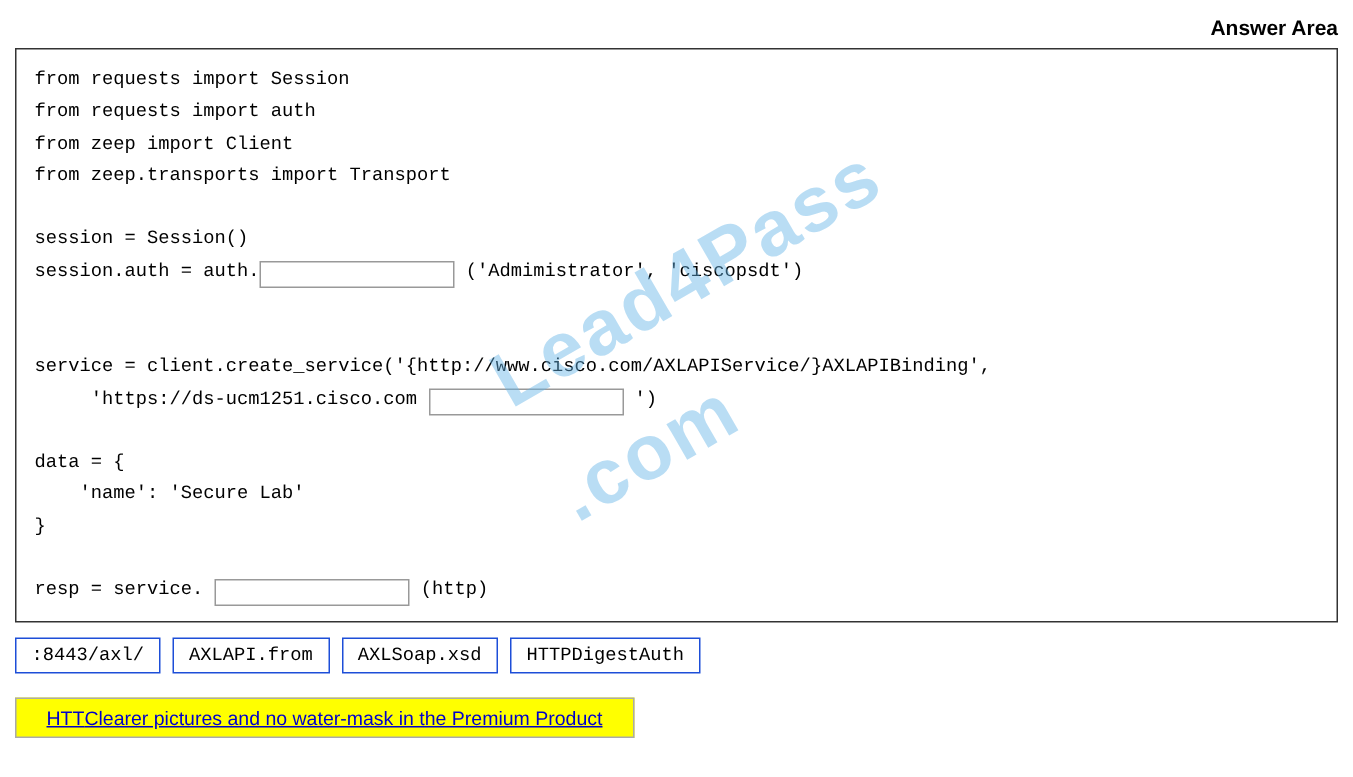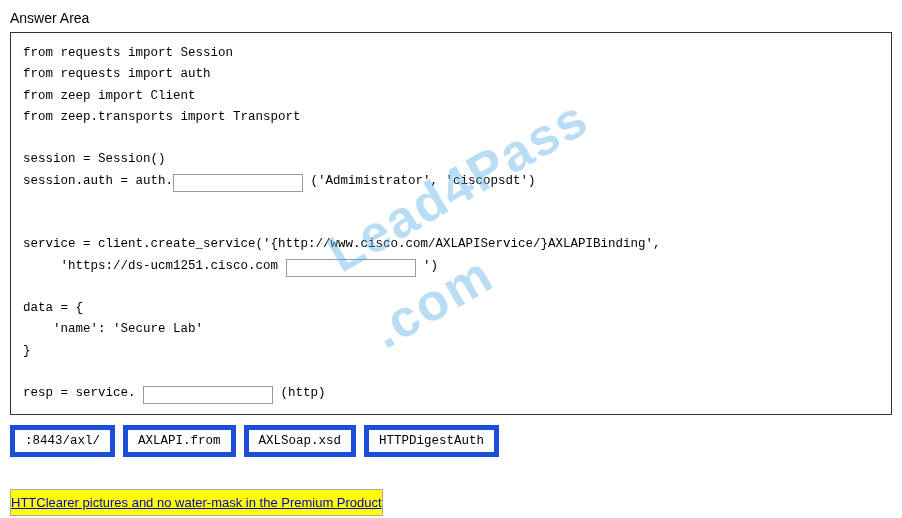--- a/index.html
+++ b/index.html
@@ -4,23 +4,24 @@
   <style>
     * { box-sizing: border-box; margin: 0; padding: 0; }
     body {
       font-family: Arial, sans-serif;
       background: #fff;
       width: 902px;
       min-height: 518px;
       padding: 10px;
     }
     .section-title {
-      font-weight: normal;
+      font-weight: bold;
       font-size: 14px;
       margin-bottom: 6px;
+      text-align: right;
     }
     .answer-box {
       border: 1px solid #333;
       padding: 10px 12px;
       font-family: 'Courier New', Courier, monospace;
       font-size: 12.5px;
       line-height: 1.7;
       position: relative;
       background: #fff;
       min-height: 340px;
@@ -51,32 +52,32 @@
       white-space: nowrap;
       letter-spacing: 2px;
     }
     .options-row {
       display: flex;
       gap: 8px;
       margin-top: 10px;
       flex-wrap: wrap;
     }
     .option-box {
-      border: 5px solid #1d4ed8;
+      border: 1px solid #1d4ed8;
       padding: 4px 10px;
       font-family: 'Courier New', Courier, monospace;
       font-size: 12.5px;
       background: #fff;
       cursor: pointer;
     }
     .promo-bar {
-      margin-top: 22px;
+      margin-top: 6px;
       background: #ffff00;
       border: 1px solid #aaa;
-      padding: 5px 0;
+      padding: 5px 20px;
       font-size: 13px;
       color: #000;
     }
     .promo-bar span {
       color: #0000cc;
       text-decoration: underline;
     }
   </style>
 </head>
 <body>

